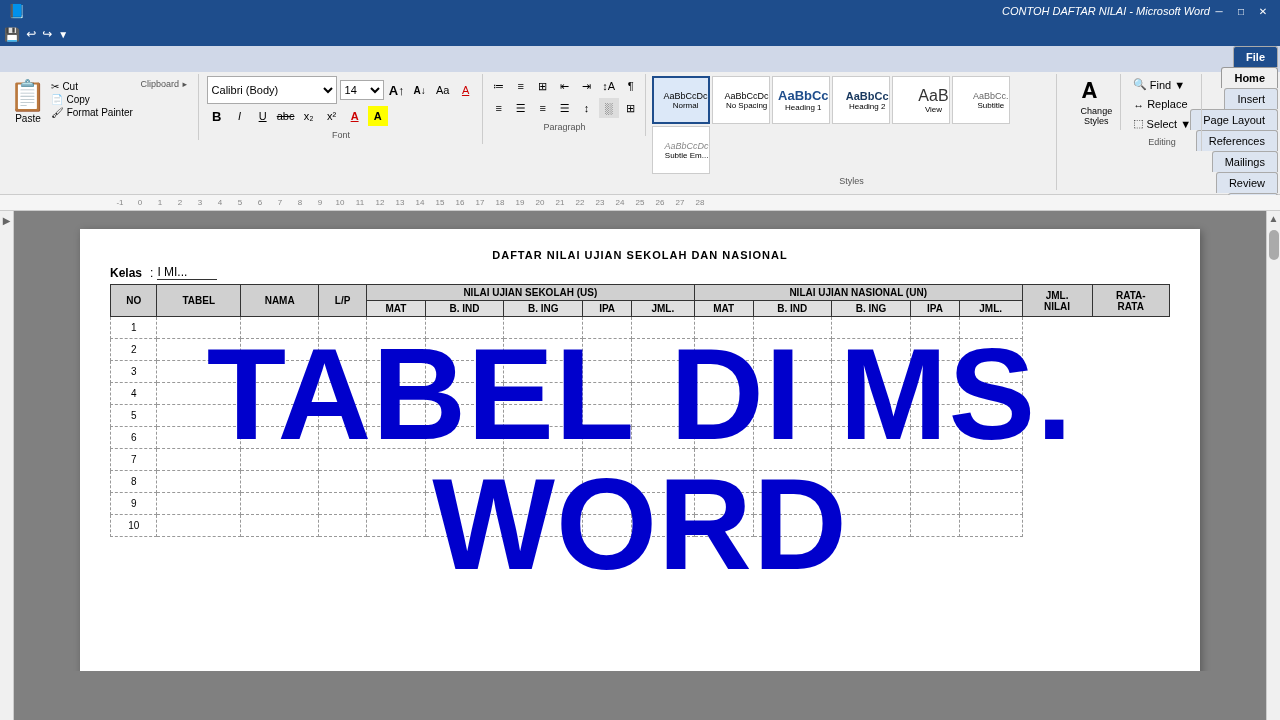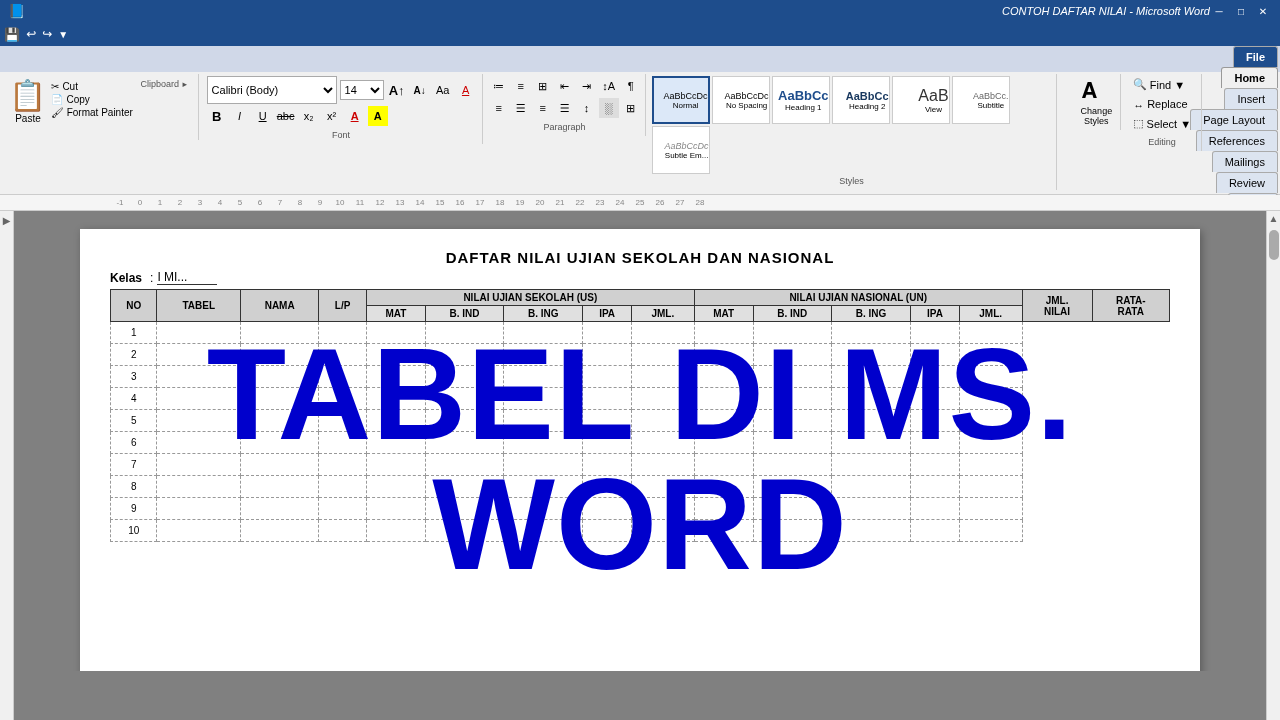--- a/index.html
+++ b/index.html
@@ -241,21 +241,21 @@
     }
 
     
     .doc-content {
       position: relative;
       z-index: 5;
     }
 
     .table-title {
       text-align: center;
-      font-size: 15px;
+      font-size: 11px;
       font-weight: bold;
       margin-bottom: 4px;
       letter-spacing: 1px;
     }
 
     .kelas-row {
       display: flex;
       align-items: center;
       margin-bottom: 4px;
       font-size: 12px;

